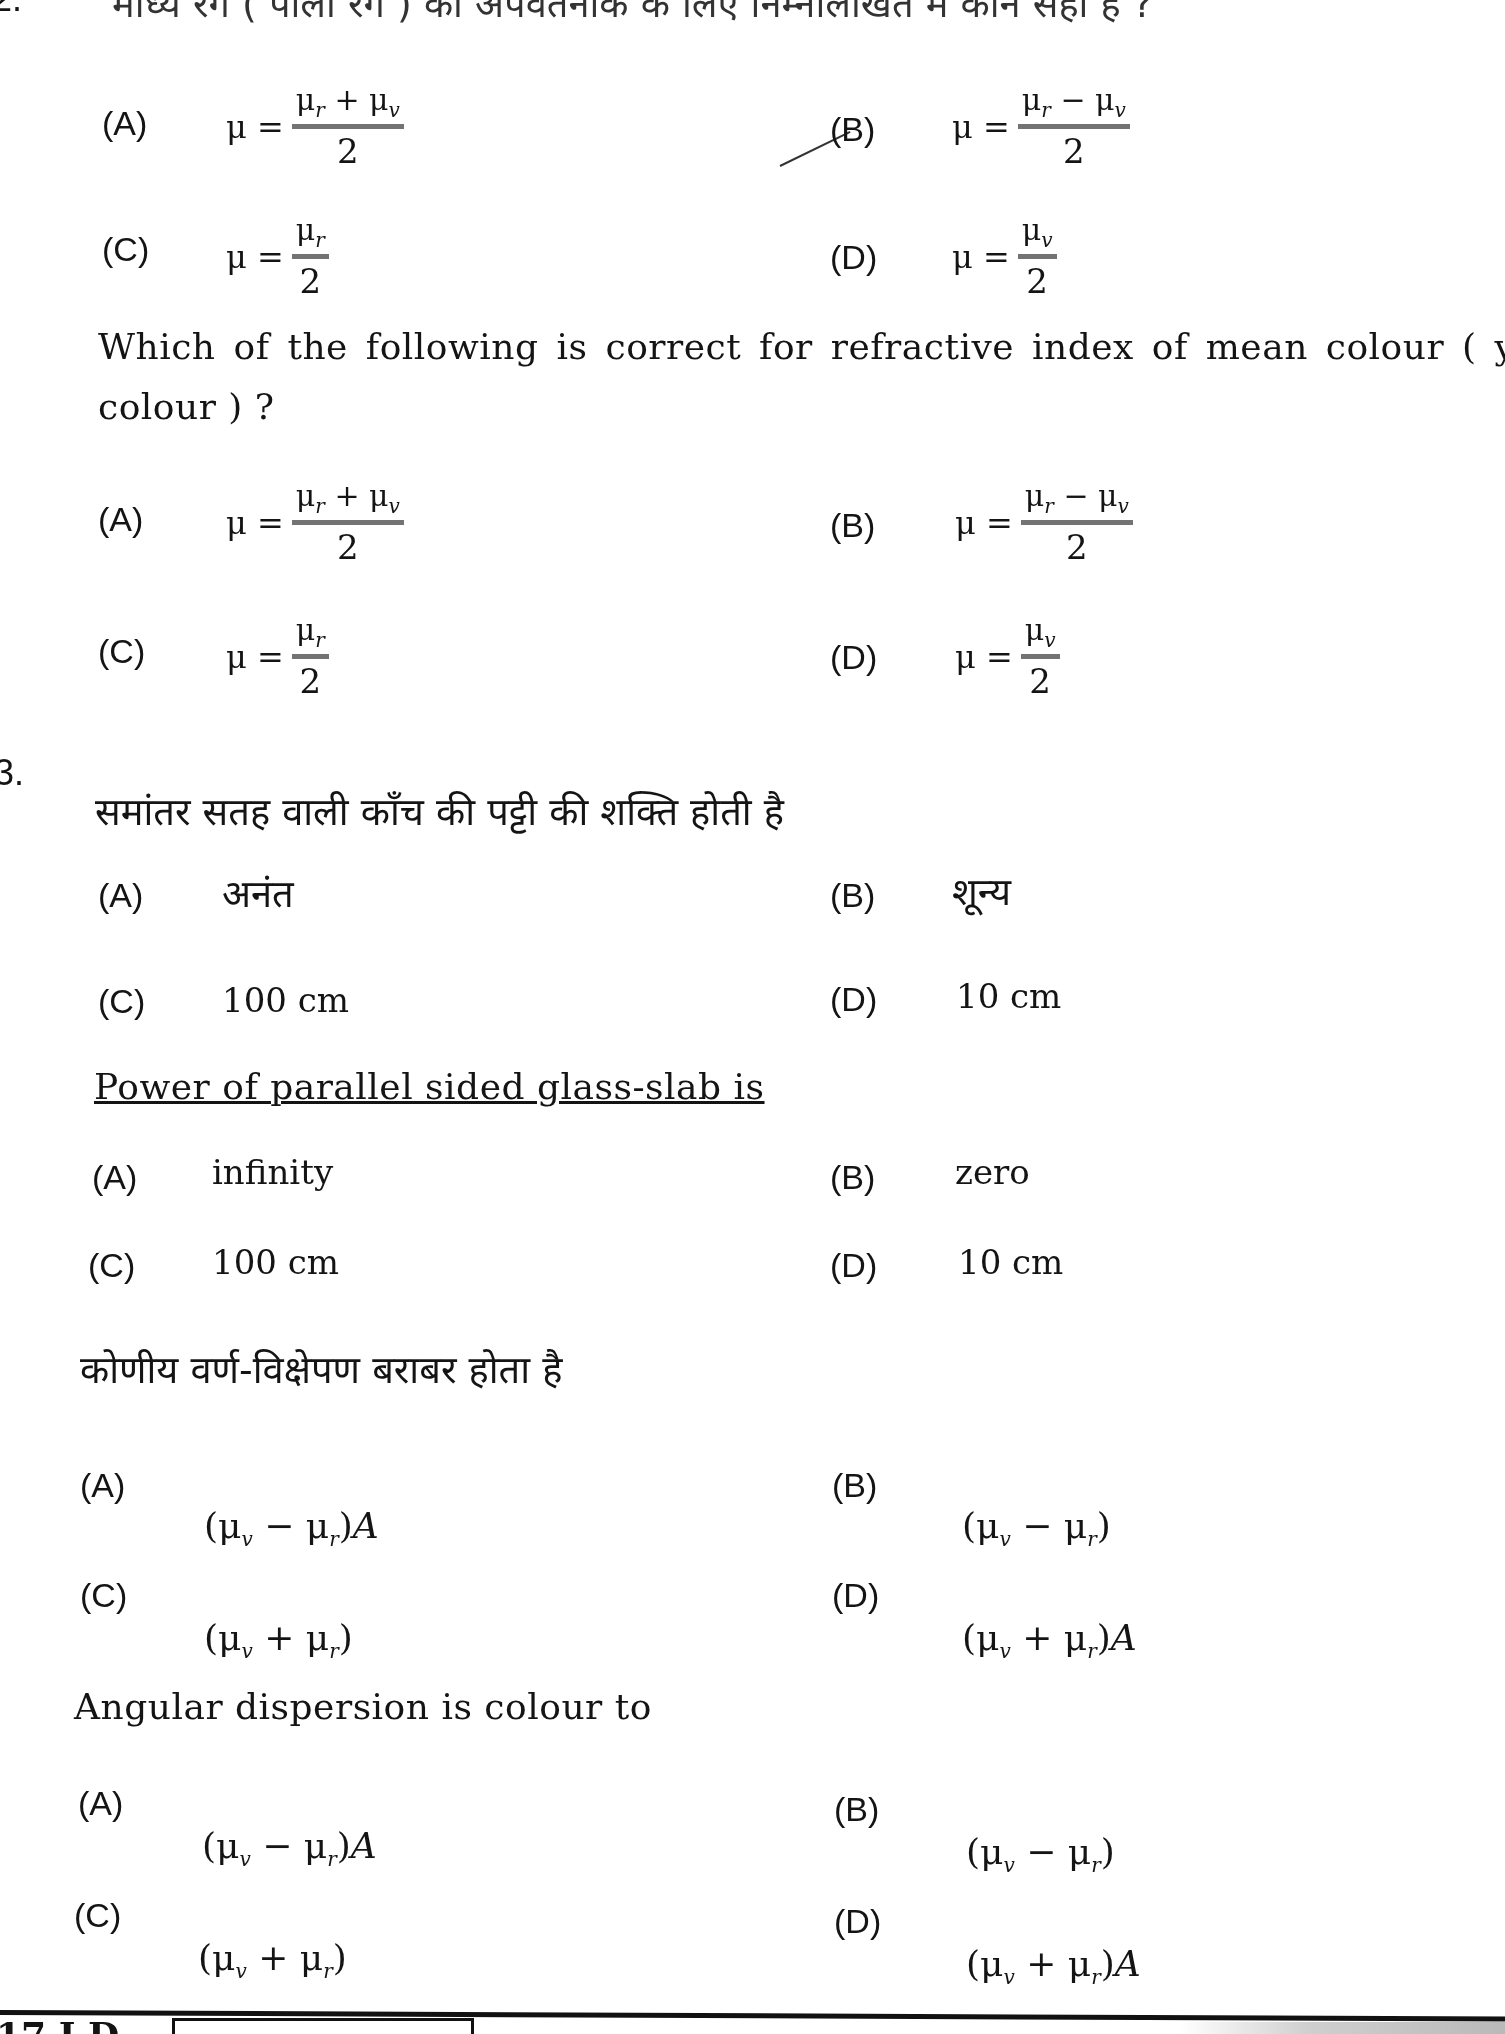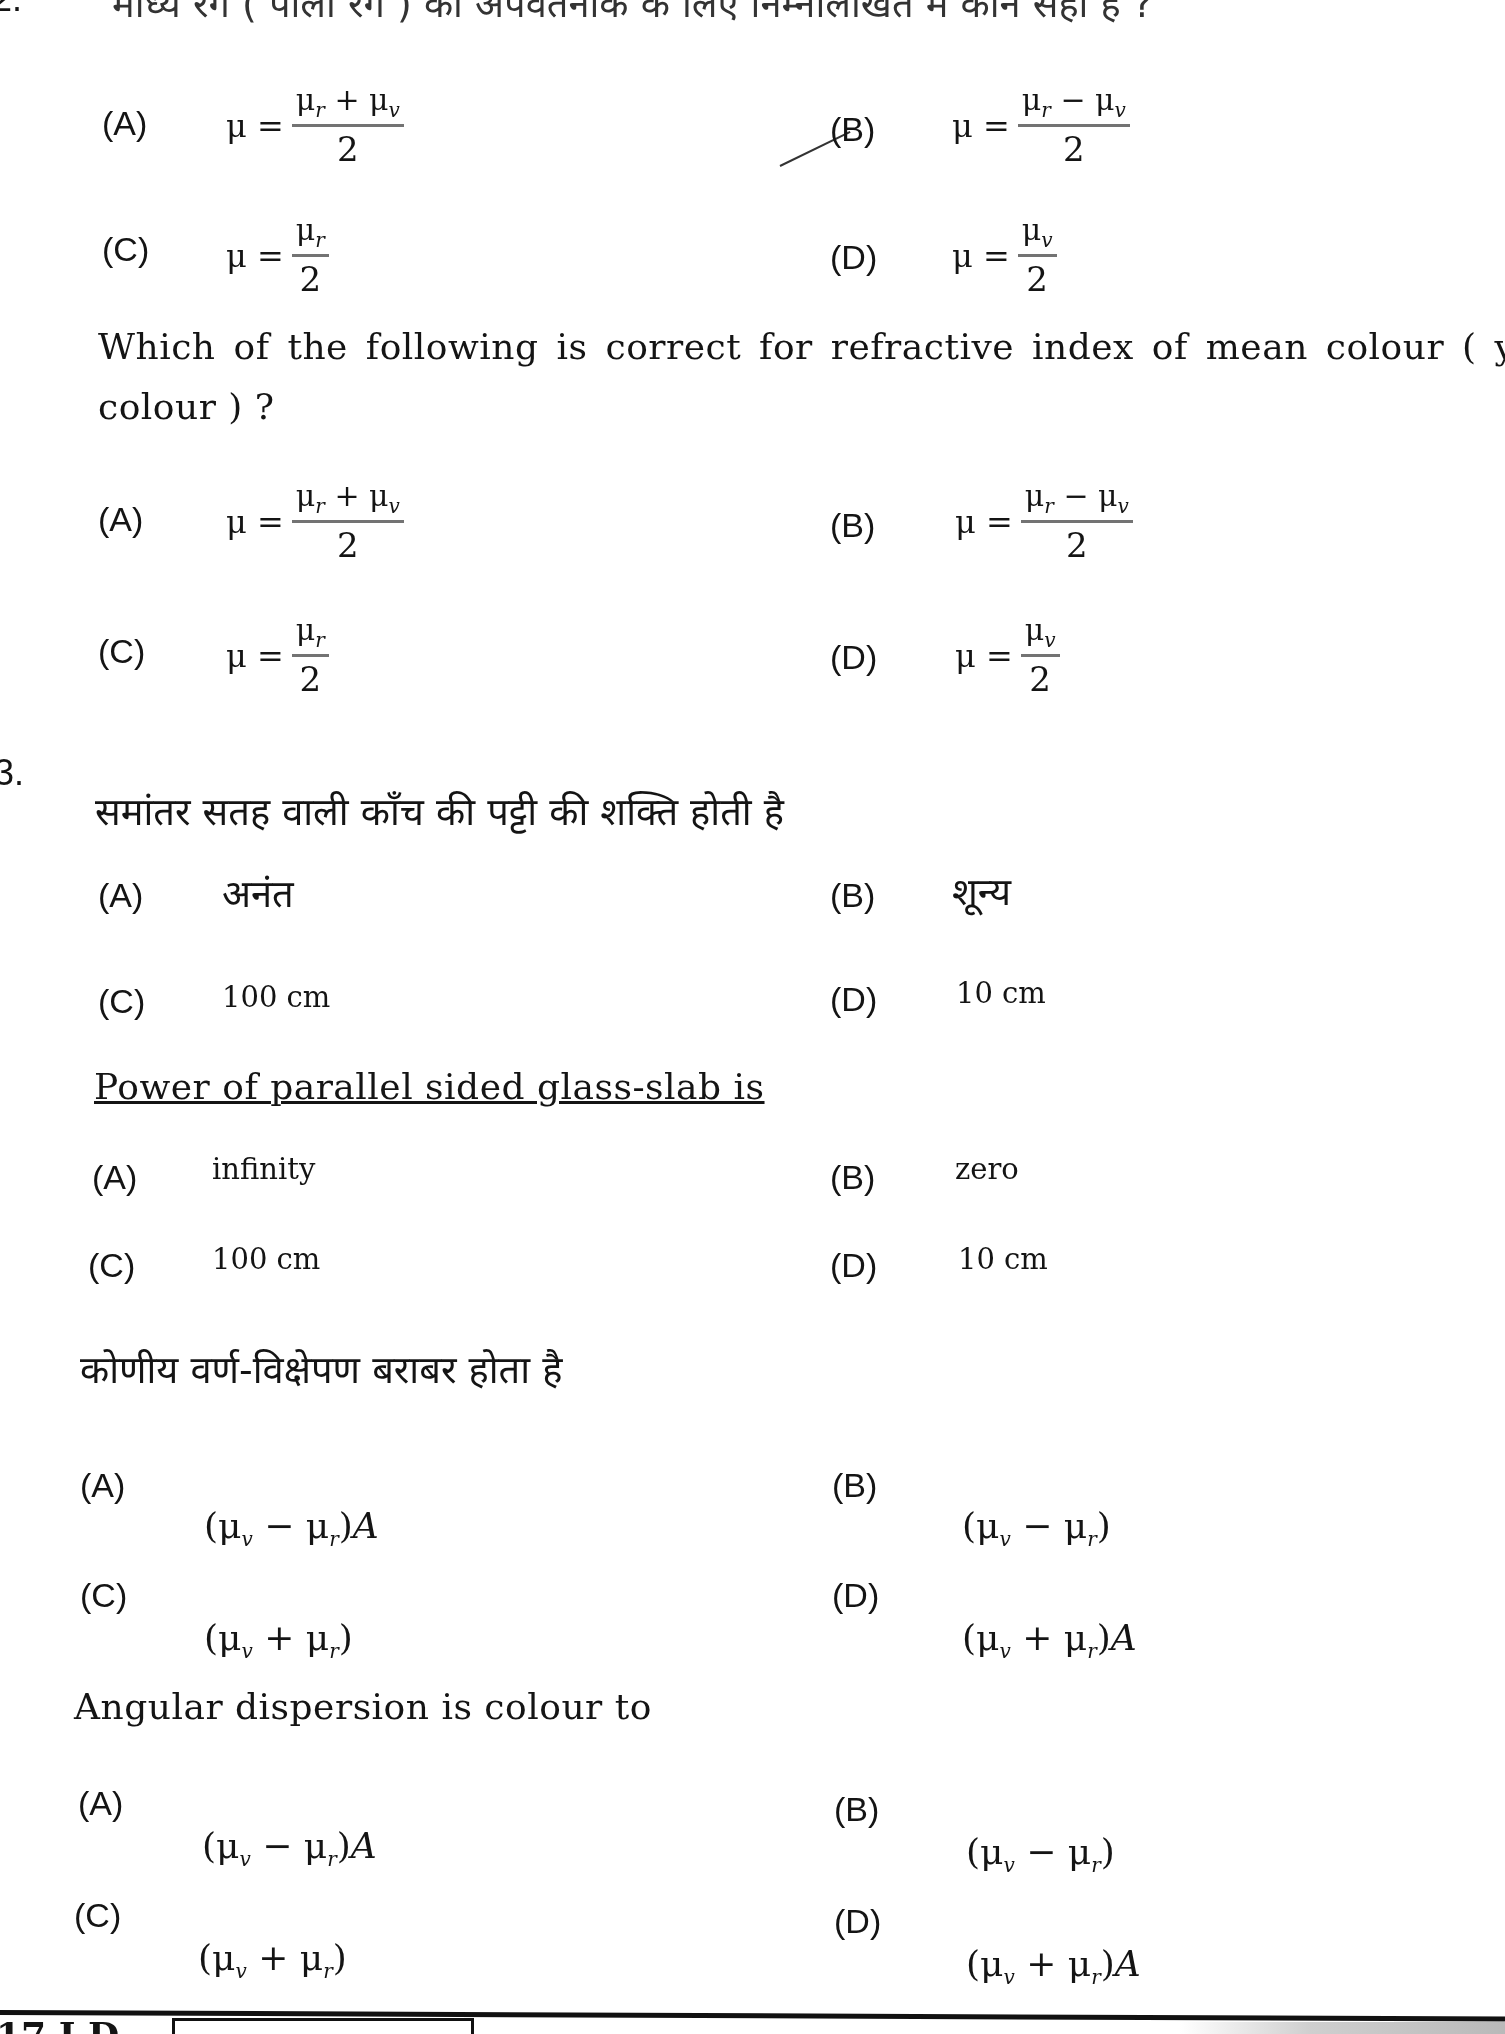--- a/index.html
+++ b/index.html
@@ -5,24 +5,24 @@
   html, body { margin: 0; padding: 0; }
   body {
     width: 1505px; height: 2034px; position: relative; overflow: hidden;
     background: #ffffff; color: #141414;
     font-family: "DejaVu Serif", "Liberation Serif", serif;
   }
   .abs { position: absolute; white-space: nowrap; }
   .hindi { font-family: "DejaVu Sans", "Liberation Sans", sans-serif; font-size: 38px; }
   .eng { font-size: 36px; letter-spacing: 0.5px; }
   .lbl { font-family: "Liberation Sans", sans-serif; font-size: 34px; }
-  .opt { font-size: 29px; }
+  .opt { font-size: 34px; }
   .math { font-family: "DejaVu Serif", serif; font-size: 32px; display: flex; align-items: center; }
   .frac { display: inline-flex; flex-direction: column; align-items: center; margin-left: 8px; }
-  .num { padding: 0 4px 2px; border-bottom: 3px solid #737373; font-size: 30px; }
+  .num { padding: 0 4px 2px; border-bottom: 5px solid #737373; font-size: 30px; }
   .den { font-size: 34px; padding-top: 2px; }
   sub { font-size: 20px; font-style: italic; }
   .expr { font-size: 36px; margin-top: 43px; }
   .expr i { font-style: italic; }
   .qnum { font-family: "Liberation Sans", sans-serif; font-size: 36px; }
   .rule { position: absolute; left: 0; height: 5px; background: #111; }
   .footbox { position: absolute; border: 3px solid #111; border-bottom: none; }
   .pen { position: absolute; height: 2px; background: #333; transform-origin: left center; }
   .footstrip { position: absolute; left: 1180px; top: 2022px; width: 325px; height: 12px;
                background: linear-gradient(90deg, #fff, #cfcfcf 40%, #b9b9b9); }

